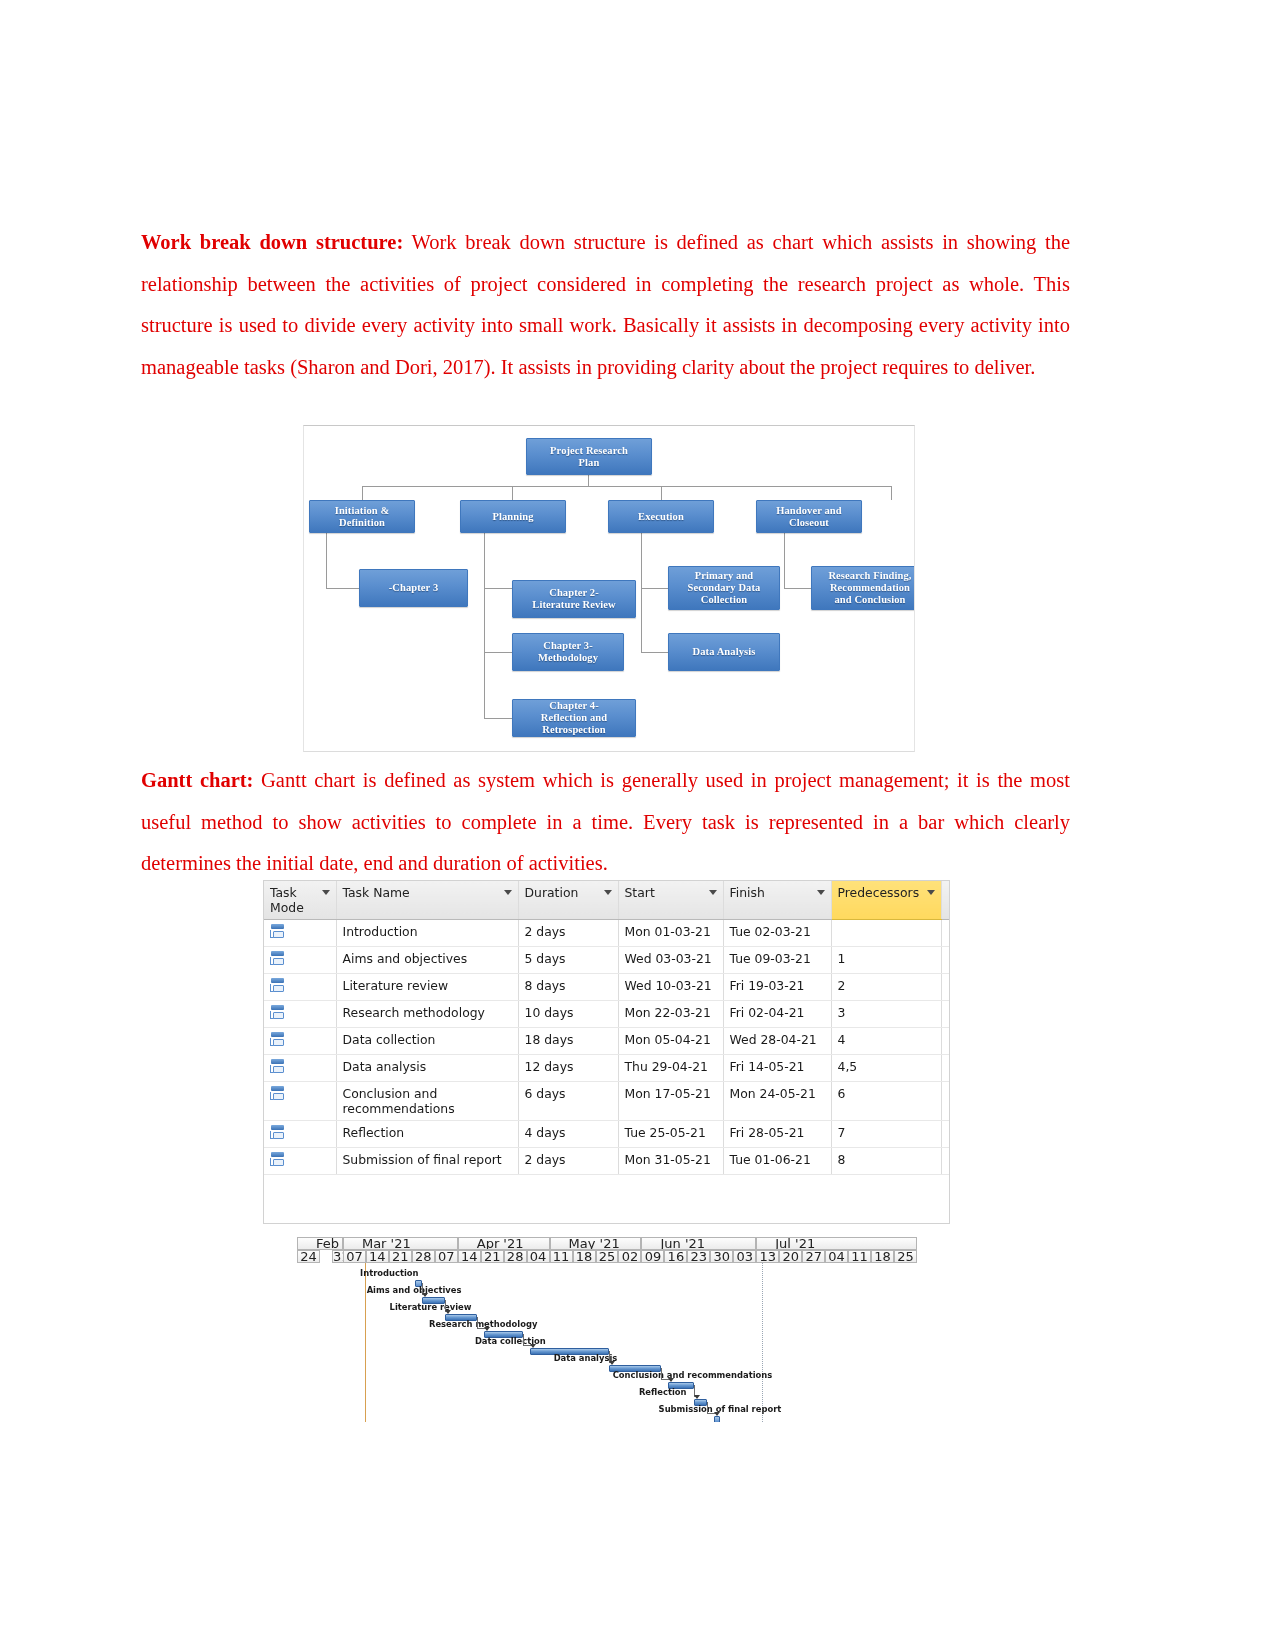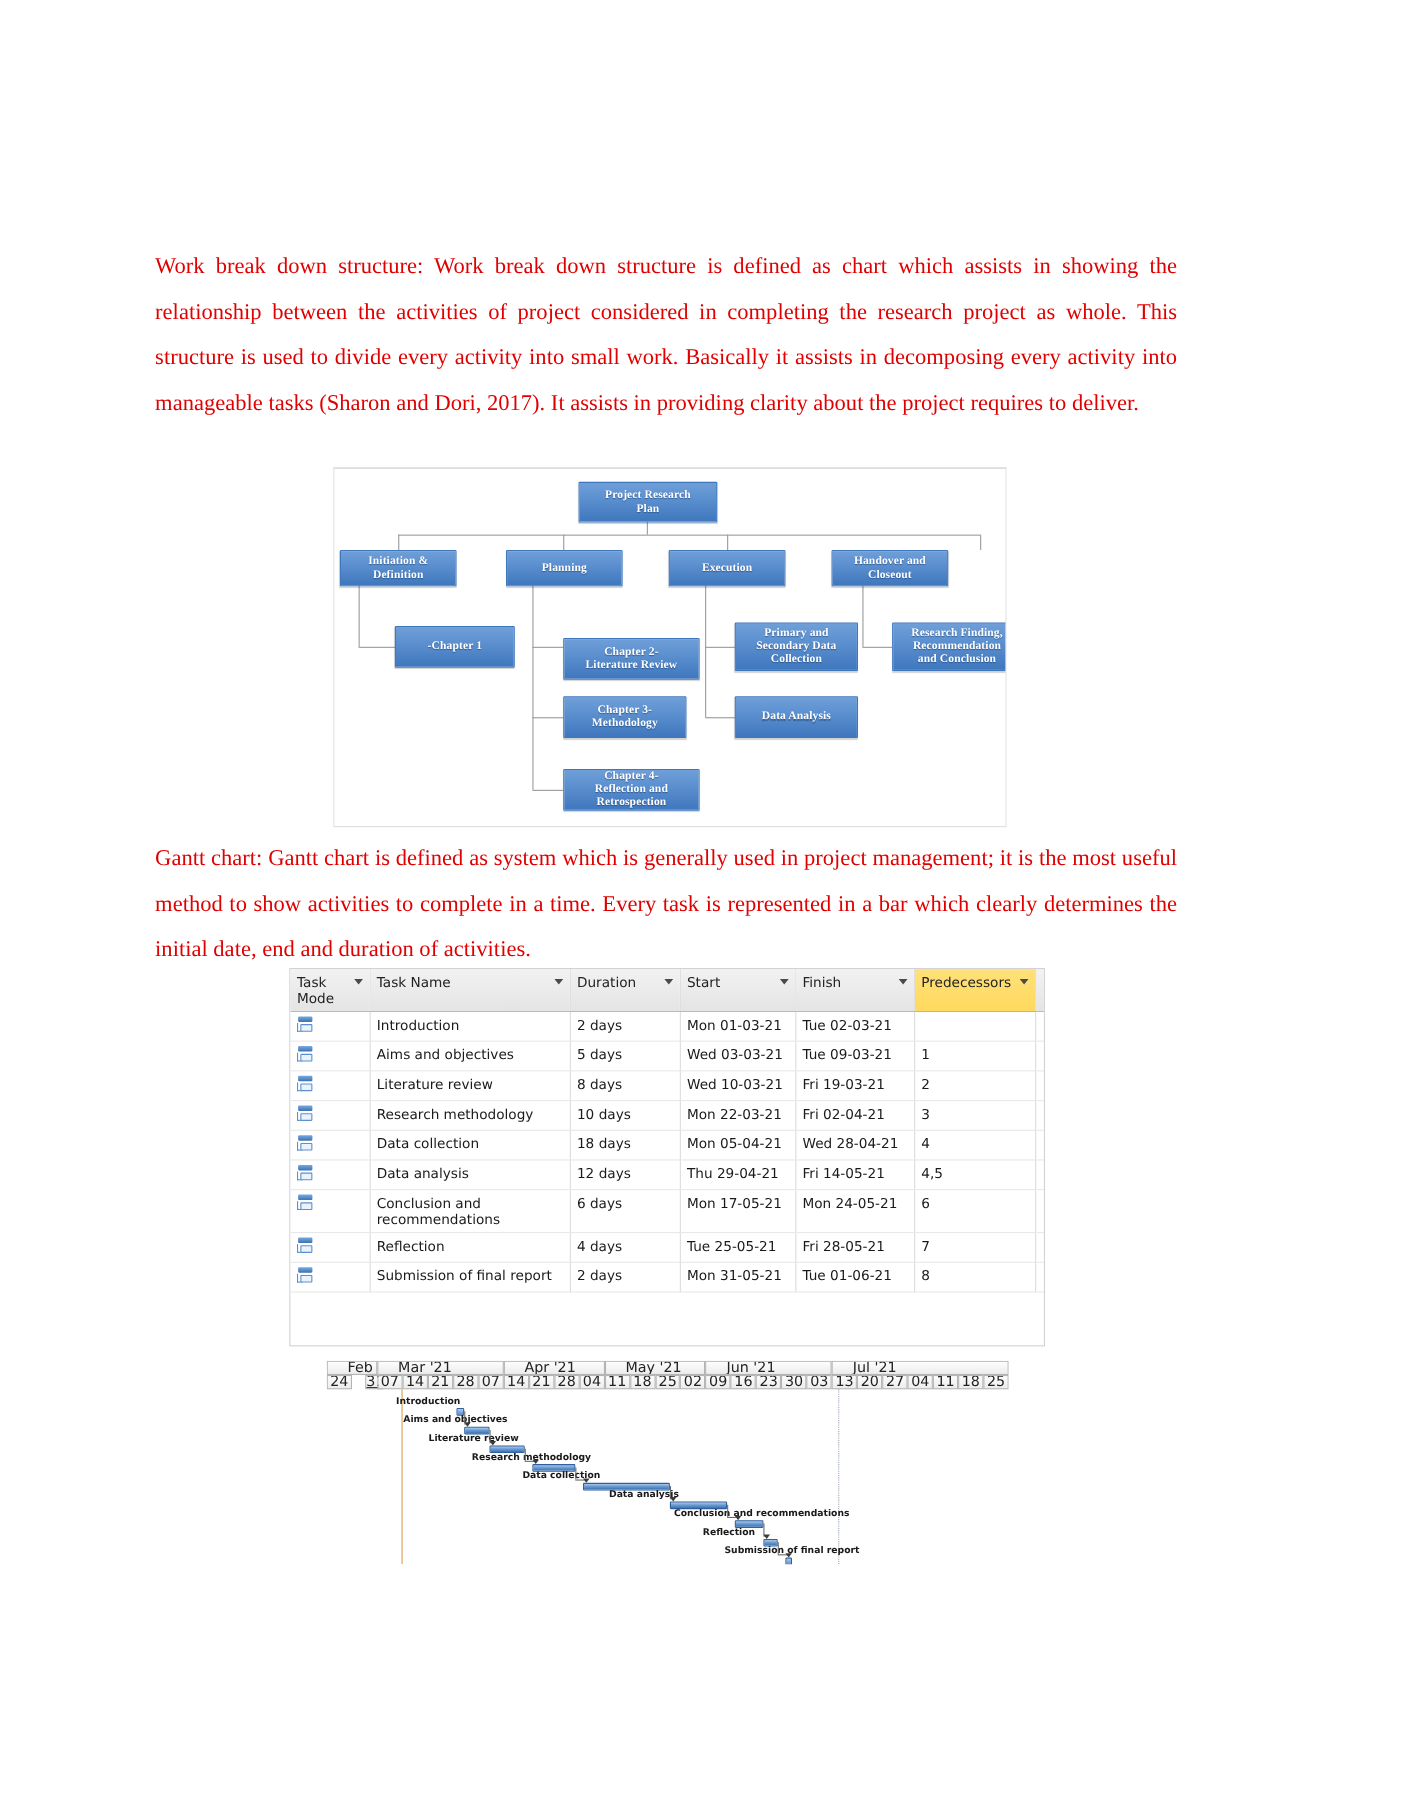--- a/index.html
+++ b/index.html
@@ -21,21 +21,21 @@
     text-align:justify;
     color:#000;
   }
   .red-block {
     position:absolute;
     left:141px; width:929px;
     font-size:20.5px; line-height:41.5px;
     text-align:justify;
     color:#e00000;
   }
-  .red-block b { font-weight:normal; }
+  .red-block b { font-weight:bold; }
   #wbs-text { top:222px; }
   #gantt-text { top:760px; }
 
   
   .wbs-fig {
     position:absolute;
     left:303px; top:425px;
     width:610px; height:325px;
     background:#ffffff;
     border-top:1px solid #c8c8c8;
@@ -228,21 +228,21 @@
     <div class="wbs-line v" style="left:480px; top:106px; height:56px;"></div>
     <div class="wbs-line h" style="left:480px; top:162px; width:27px;"></div>
 
     <div class="wbs-box" style="left:222px; top:12px; width:126px; height:37px;">Project Research<br>Plan</div>
 
     <div class="wbs-box" style="left:5px;   top:74px; width:106px; height:33px;">Initiation &amp;<br>Definition</div>
     <div class="wbs-box" style="left:156px; top:74px; width:106px; height:33px;">Planning</div>
     <div class="wbs-box" style="left:304px; top:74px; width:106px; height:33px;">Execution</div>
     <div class="wbs-box" style="left:452px; top:74px; width:106px; height:33px;">Handover and<br>Closeout</div>
 
-    <div class="wbs-box" style="left:55px;  top:143px; width:109px; height:38px;">-Chapter 1</div>
+    <div class="wbs-box" style="left:55px;  top:143px; width:109px; height:38px;">-Chapter 3</div>
     <div class="wbs-box" style="left:208px; top:154px; width:124px; height:38px;">Chapter 2-<br>Literature Review</div>
     <div class="wbs-box" style="left:208px; top:207px; width:112px; height:38px;">Chapter 3-<br>Methodology</div>
     <div class="wbs-box" style="left:208px; top:273px; width:124px; height:38px;">Chapter 4-<br>Reflection and<br>Retrospection</div>
     <div class="wbs-box" style="left:364px; top:140px; width:112px; height:44px;">Primary and<br>Secondary Data<br>Collection</div>
     <div class="wbs-box" style="left:364px; top:207px; width:112px; height:38px;">Data Analysis</div>
     <div class="wbs-box" style="left:507px; top:140px; width:118px; height:44px;text-align:center;">Research Finding,<br>Recommendation<br>and Conclusion</div>
   </div>
 
   <div class="red-block" id="gantt-text">
     <b>Gantt chart:</b><span>  Gantt chart is defined as system which is generally used in project management; it is the most useful method to show activities to complete in a time. Every task is represented in a bar which clearly determines the initial date, end and duration of activities.</span>

